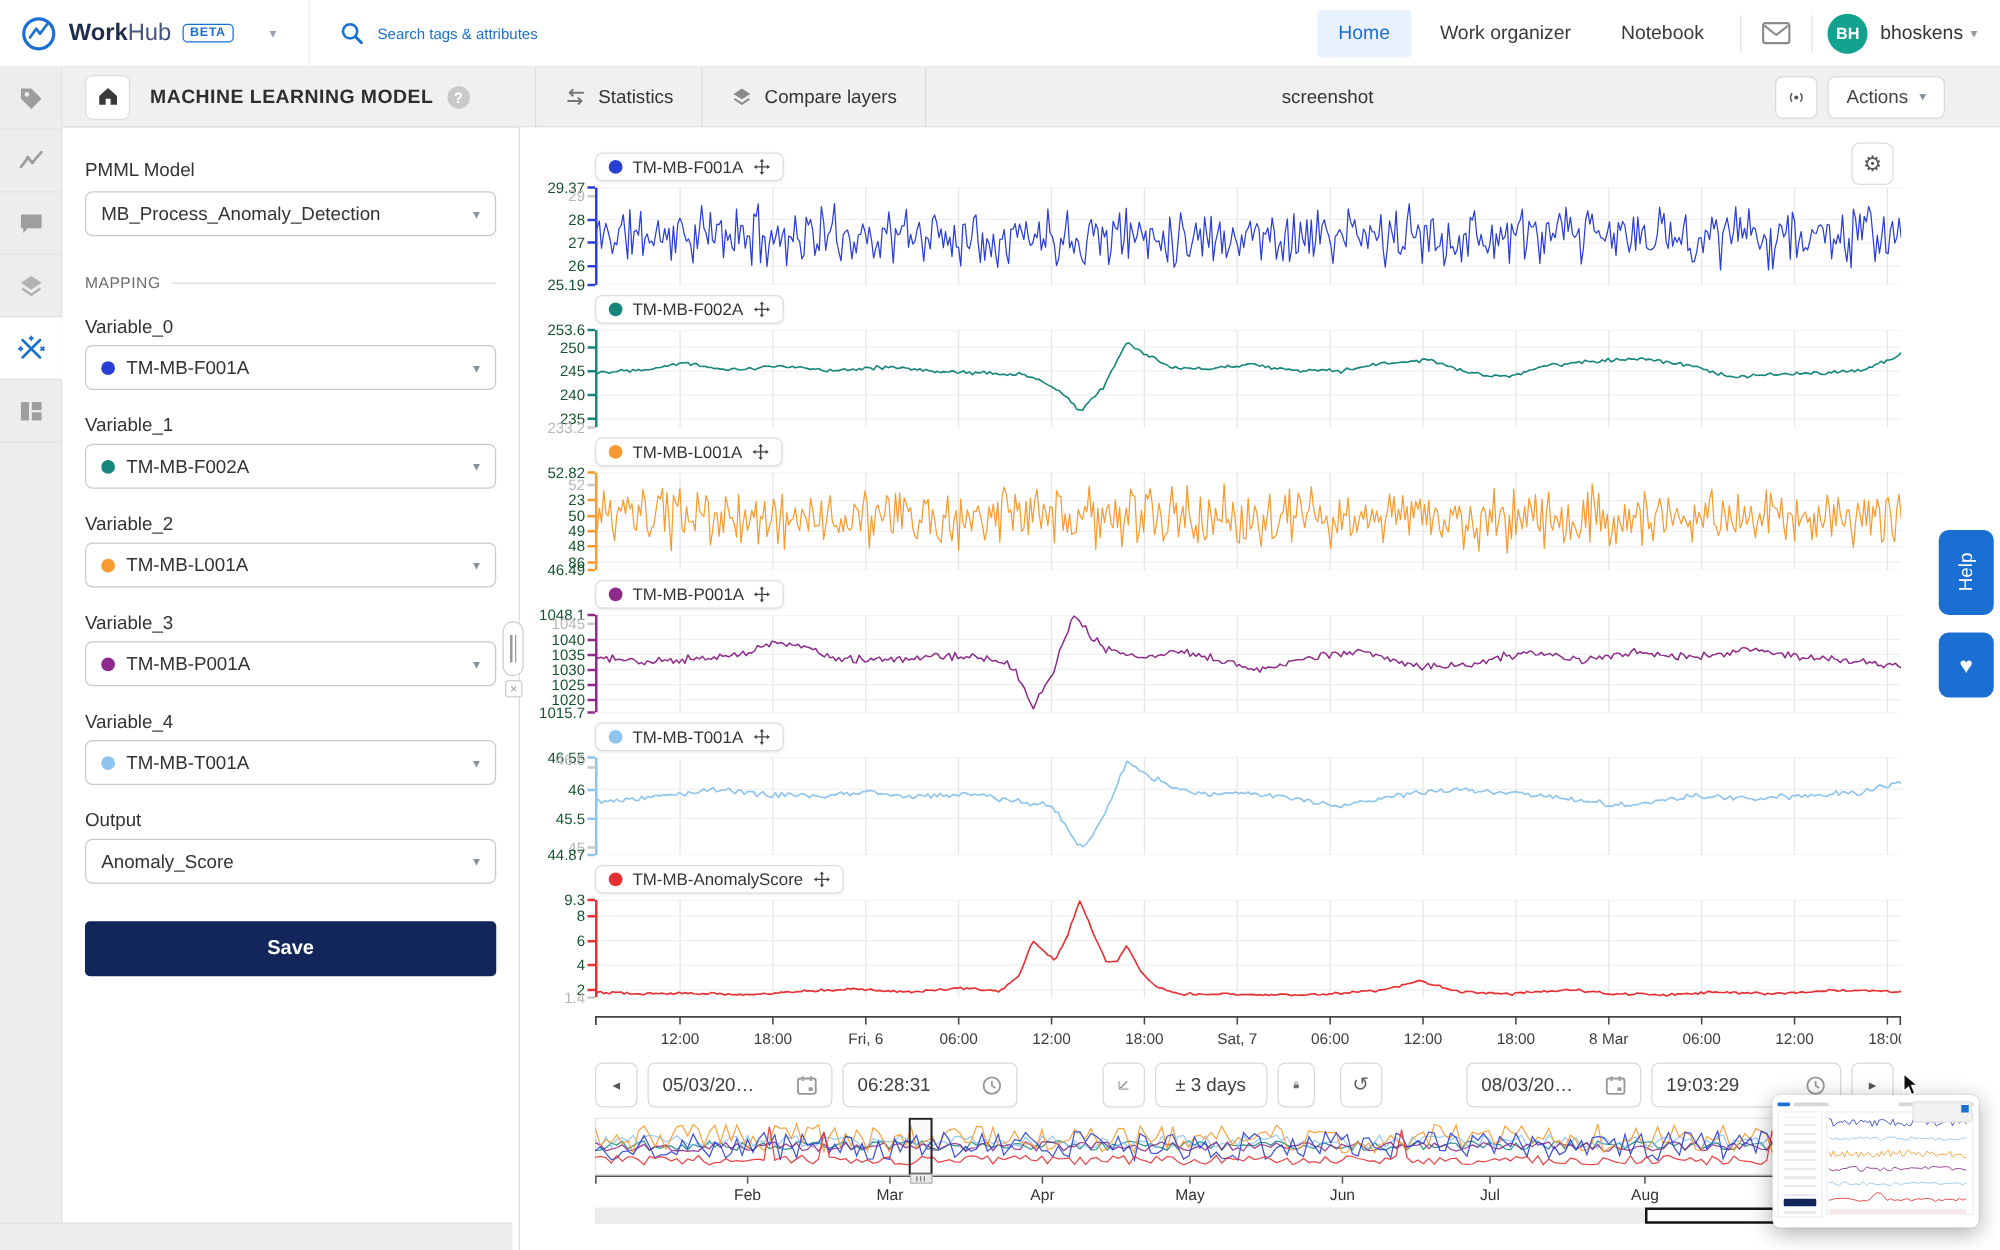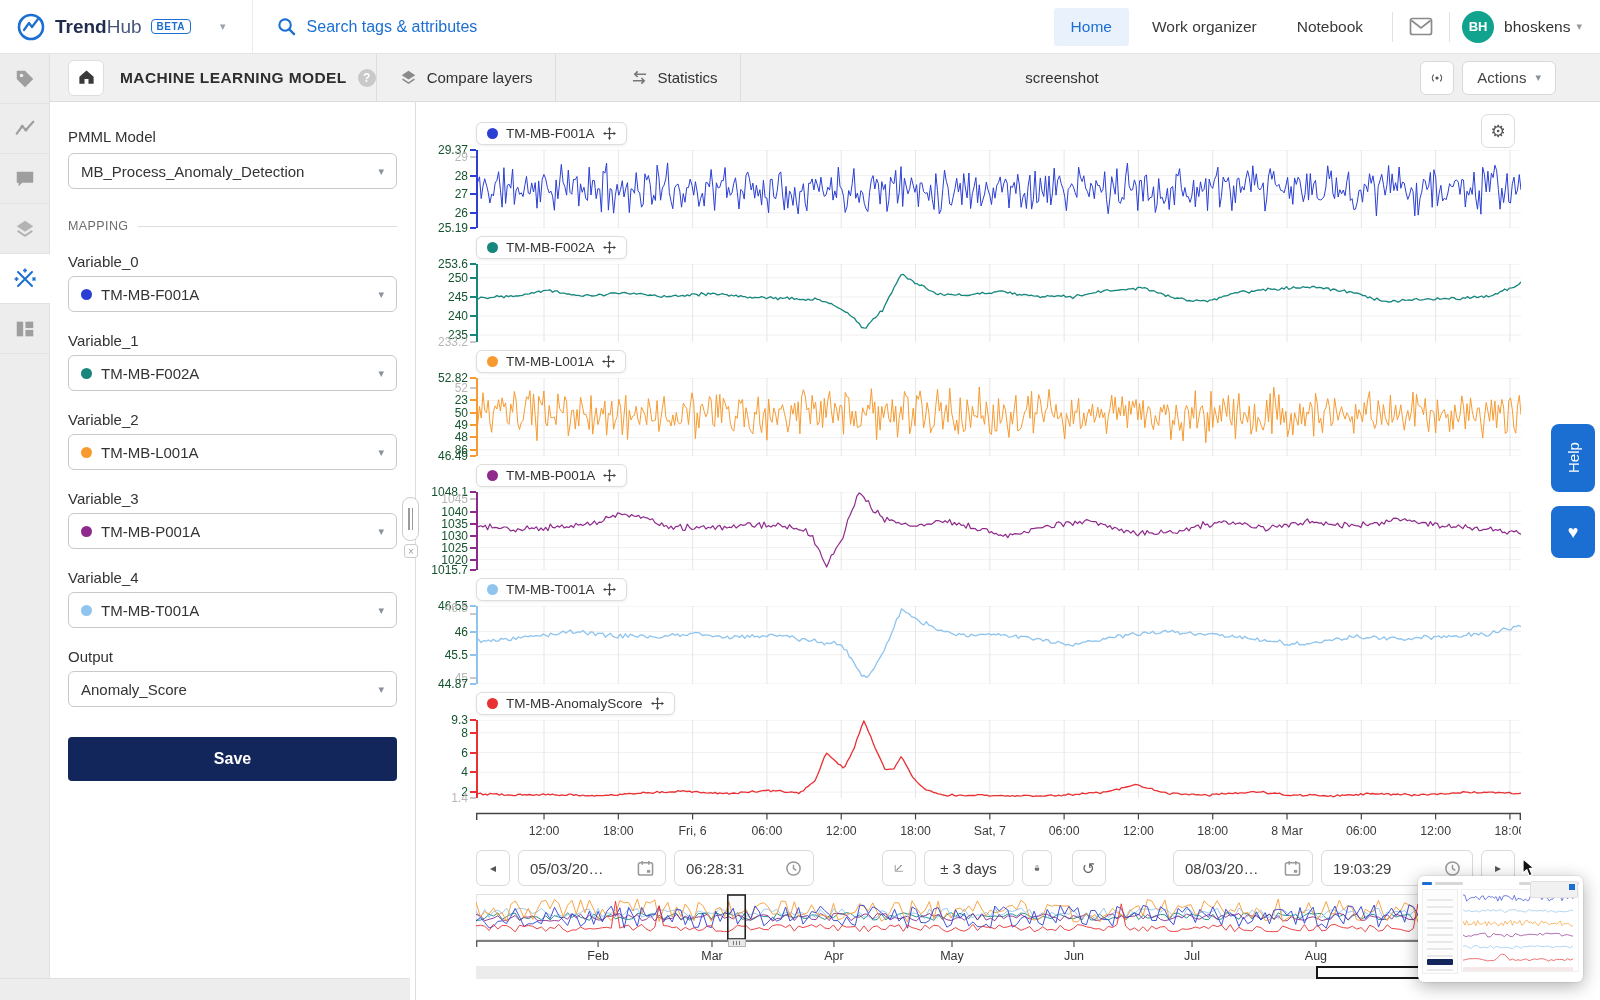--- a/index.html
+++ b/index.html
@@ -8,21 +8,21 @@
     font-family: "Liberation Sans", sans-serif; background: #fff; color: #333;
   }
   
   .topnav { height: 54px; display: flex; align-items: center; border-bottom: 1px solid #e4e4e4; background:#fff; }
   .brand { display: flex; align-items: center; padding-left: 16px; gap: 9px; }
   .brand-name { font-size: 19px; }
   .brand-bold { font-weight: 700; color: #1f2c4d; }
   .brand-light { font-weight: 400; color: #46557a; }
   .beta { font-size: 10px; font-weight: 700; color: #1b6fd3; border: 1.5px solid #1b6fd3; border-radius: 4px; padding: 1px 5px; letter-spacing: .5px; }
   .brand-caret { color: #9aa3ad; margin-left: 20px; font-size: 11px; }
-  .search { display: flex; align-items: center; gap: 11px; margin-left: 26px; padding-left: 24px; border-left: 1px solid #ececec; height: 54px; color: #1b6fd3; font-size: 16px; cursor: text; }
+  .search { display: flex; align-items: center; gap: 11px; margin-left: 26px; padding-left: 24px; border-left: 1px solid #ececec; height: 54px; color: #1b6fd3; font-size: 12px; cursor: text; }
   .nav-right { margin-left: auto; display: flex; align-items: center; }
   .nav-link { height: 38px; display: flex; align-items: center; padding: 0 17px; font-size: 15.5px; color: #3a3a3a; cursor: pointer; border-radius: 3px; }
   .nav-link.active { background: #e9f1fc; color: #1b6fd3; }
   .nav-sep { width: 1px; height: 30px; background: #e2e2e2; margin: 0 12px; }
   .mail-btn { width: 32px; height: 32px; display: flex; align-items: center; justify-content: center; cursor: pointer; }
   .avatar { width: 32px; height: 32px; border-radius: 50%; background: #12a38f; color: #fff; font-size: 13px; font-weight: 700; display: flex; align-items: center; justify-content: center; }
   .user-name { font-size: 15.5px; color: #333; margin: 0 6px 0 10px; }
   .user-caret { color: #999; font-size: 11px; margin-right: 18px; }
   
   .app-row { display: flex; height: 946px; }
@@ -104,21 +104,21 @@
 </style>
 </head>
 <body>
 
 <div class="topnav">
   <div class="brand">
     <svg width="30" height="30" viewBox="0 0 30 30">
       <circle cx="15" cy="15" r="12" fill="none" stroke="#1b6fd3" stroke-width="2.6"></circle>
       <polyline points="8,18 13,11 16,15 22,7" fill="none" stroke="#1b6fd3" stroke-width="2.2" stroke-linecap="round" stroke-linejoin="round"></polyline>
     </svg>
-    <span class="brand-name"><span class="brand-bold">Trend</span><span class="brand-light">Hub</span></span>
+    <span class="brand-name"><span class="brand-bold">Work</span><span class="brand-light">Hub</span></span>
     <span class="beta">BETA</span>
     <span class="brand-caret">▾</span>
   </div>
   <div class="search">
     <svg width="19" height="19" viewBox="0 0 20 20">
       <circle cx="8.5" cy="8.5" r="6" fill="none" stroke="#1b6fd3" stroke-width="2.2"></circle>
       <line x1="13" y1="13" x2="18" y2="18" stroke="#1b6fd3" stroke-width="2.4" stroke-linecap="round"></line>
     </svg>
     <span>Search tags &amp; attributes</span>
   </div>
@@ -188,33 +188,33 @@
   <div class="main-col">
 
     <div class="toolbar">
       <div class="home-btn">
         <svg width="19" height="19" viewBox="0 0 24 24">
           <path d="M3 11 L12 3 L21 11 V20 H14.5 V14 H9.5 V20 H3 Z" fill="#3a3a3a"></path>
         </svg>
       </div>
       <span class="tb-title">MACHINE LEARNING MODEL</span>
       <span class="q-icon">?</span>
+      <div class="tb-seg first">
+        <svg width="19" height="15" viewBox="0 0 20 16">
+          <path d="M17 4.5 H5 M8 1.5 L5 4.5 L8 7.5" fill="none" stroke="#777" stroke-width="1.7"></path>
+          <path d="M3 11.5 H15 M12 8.5 L15 11.5 L12 14.5" fill="none" stroke="#777" stroke-width="1.7"></path>
+        </svg>
+        <span>Statistics</span>
+      </div>
       <div class="tb-seg">
         <svg width="19" height="19" viewBox="0 0 24 24">
           <path d="M12 3.5 L20.5 9 L12 14.5 L3.5 9 Z" fill="#8a8a8a"></path>
           <path d="M4.5 14 L12 19 L19.5 14" fill="none" stroke="#8a8a8a" stroke-width="2"></path>
         </svg>
         <span>Compare layers</span>
-      </div>
-      <div class="tb-seg first">
-        <svg width="19" height="15" viewBox="0 0 20 16">
-          <path d="M17 4.5 H5 M8 1.5 L5 4.5 L8 7.5" fill="none" stroke="#777" stroke-width="1.7"></path>
-          <path d="M3 11.5 H15 M12 8.5 L15 11.5 L12 14.5" fill="none" stroke="#777" stroke-width="1.7"></path>
-        </svg>
-        <span>Statistics</span>
       </div>
       <span class="view-name">screenshot</span>
       <div class="tb-right">
         <div class="icon-btn">
           <svg width="22" height="16" viewBox="0 0 30 20">
             <circle cx="15" cy="10" r="2.2" fill="#555"></circle>
             <path d="M10.5 5.5 a6.5 6.5 0 0 0 0 9 M19.5 5.5 a6.5 6.5 0 0 1 0 9" fill="none" stroke="#555" stroke-width="1.6"></path>
             <path d="M6.5 2.5 a10.5 10.5 0 0 0 0 15 M23.5 2.5 a10.5 10.5 0 0 1 0 15" fill="none" stroke="#555" stroke-width="1.6" opacity="0"></path>
           </svg>
         </div>

